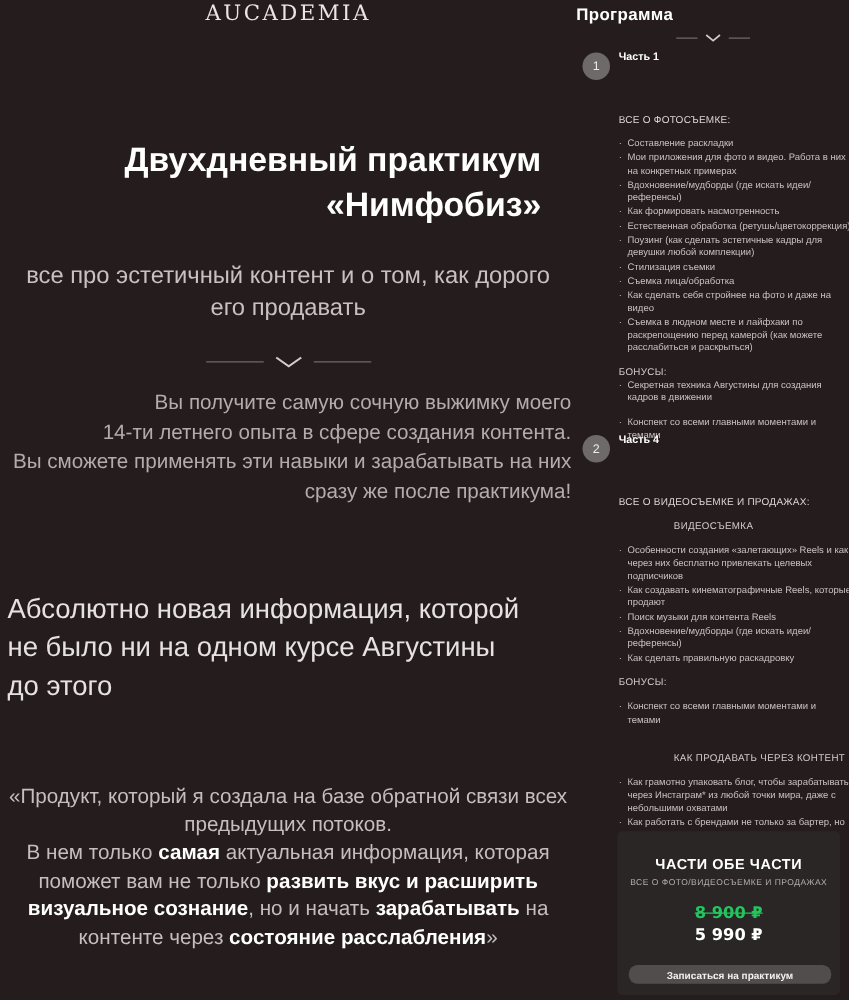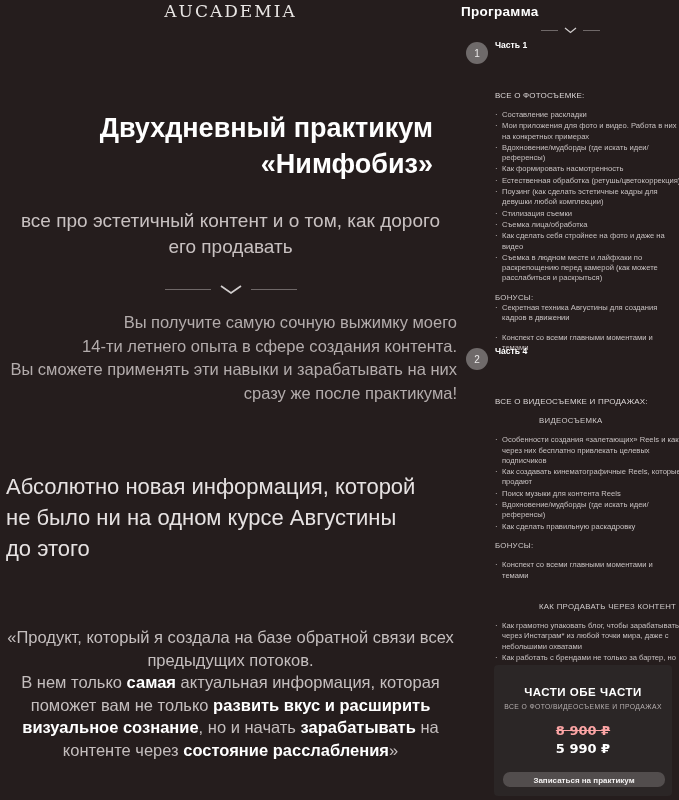--- a/index.html
+++ b/index.html
@@ -80,21 +80,21 @@
   ul.items li::before{content:"·";position:absolute;left:0;top:0;}
 
   
   .offer-card{
     position:absolute;left:33px;top:665px;width:178px;height:131px;
     background:#2b2626;border-radius:4px;text-align:center;
   }
   .offer-title{margin:21px 0 0;font-size:11.5px;font-weight:700;color:#ffffff;letter-spacing:.5px;}
   .offer-subtitle{margin:5px 0 0;font-size:6.8px;color:#b5afaf;letter-spacing:.4px;}
   .price-old{
-    margin:13px 0 0;font-size:13px;font-weight:700;color:#fca5a5;
+    margin:13px 0 0;font-size:13px;font-weight:700;color:#22c55e;
     text-decoration:line-through;font-family:"DejaVu Sans",sans-serif;
   }
   .price-new{margin:3px 0 0;font-size:13px;font-weight:700;color:#ffffff;font-family:"DejaVu Sans",sans-serif;}
   .offer-button{
     position:absolute;left:9px;right:7px;bottom:9px;height:15px;
     border:none;border-radius:7px;background:#524d4d;color:#f2f0f0;
     font-family:"Liberation Sans",sans-serif;font-size:8px;font-weight:700;line-height:15px;
     cursor:pointer;
   }
 

